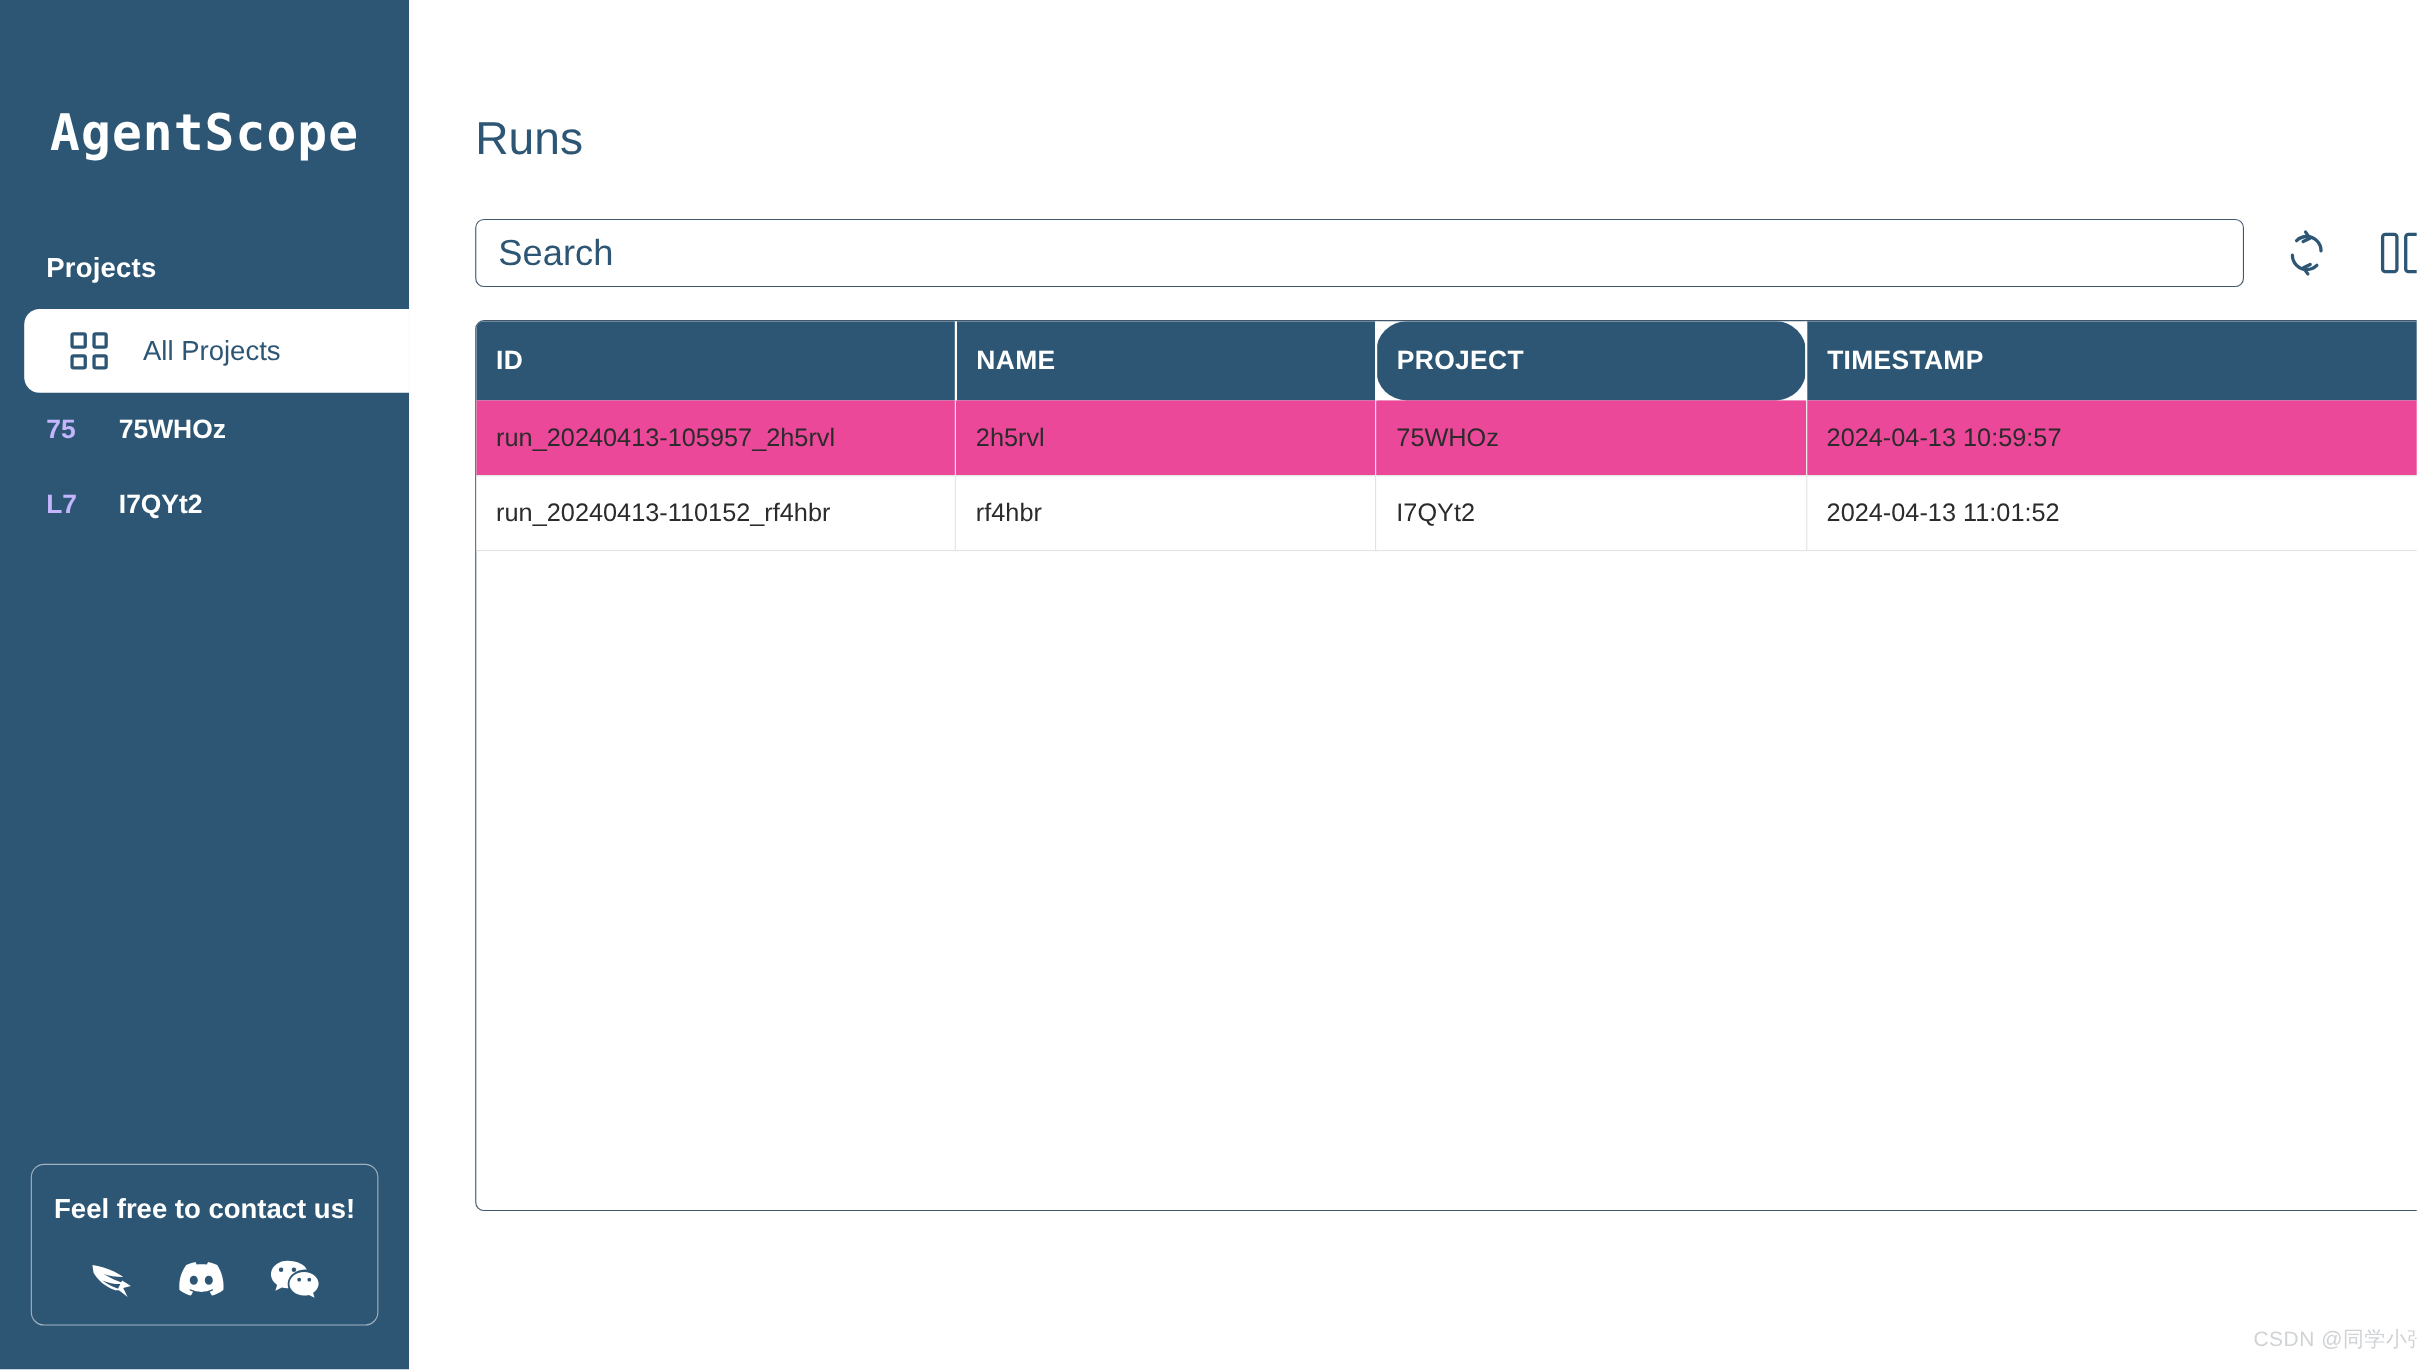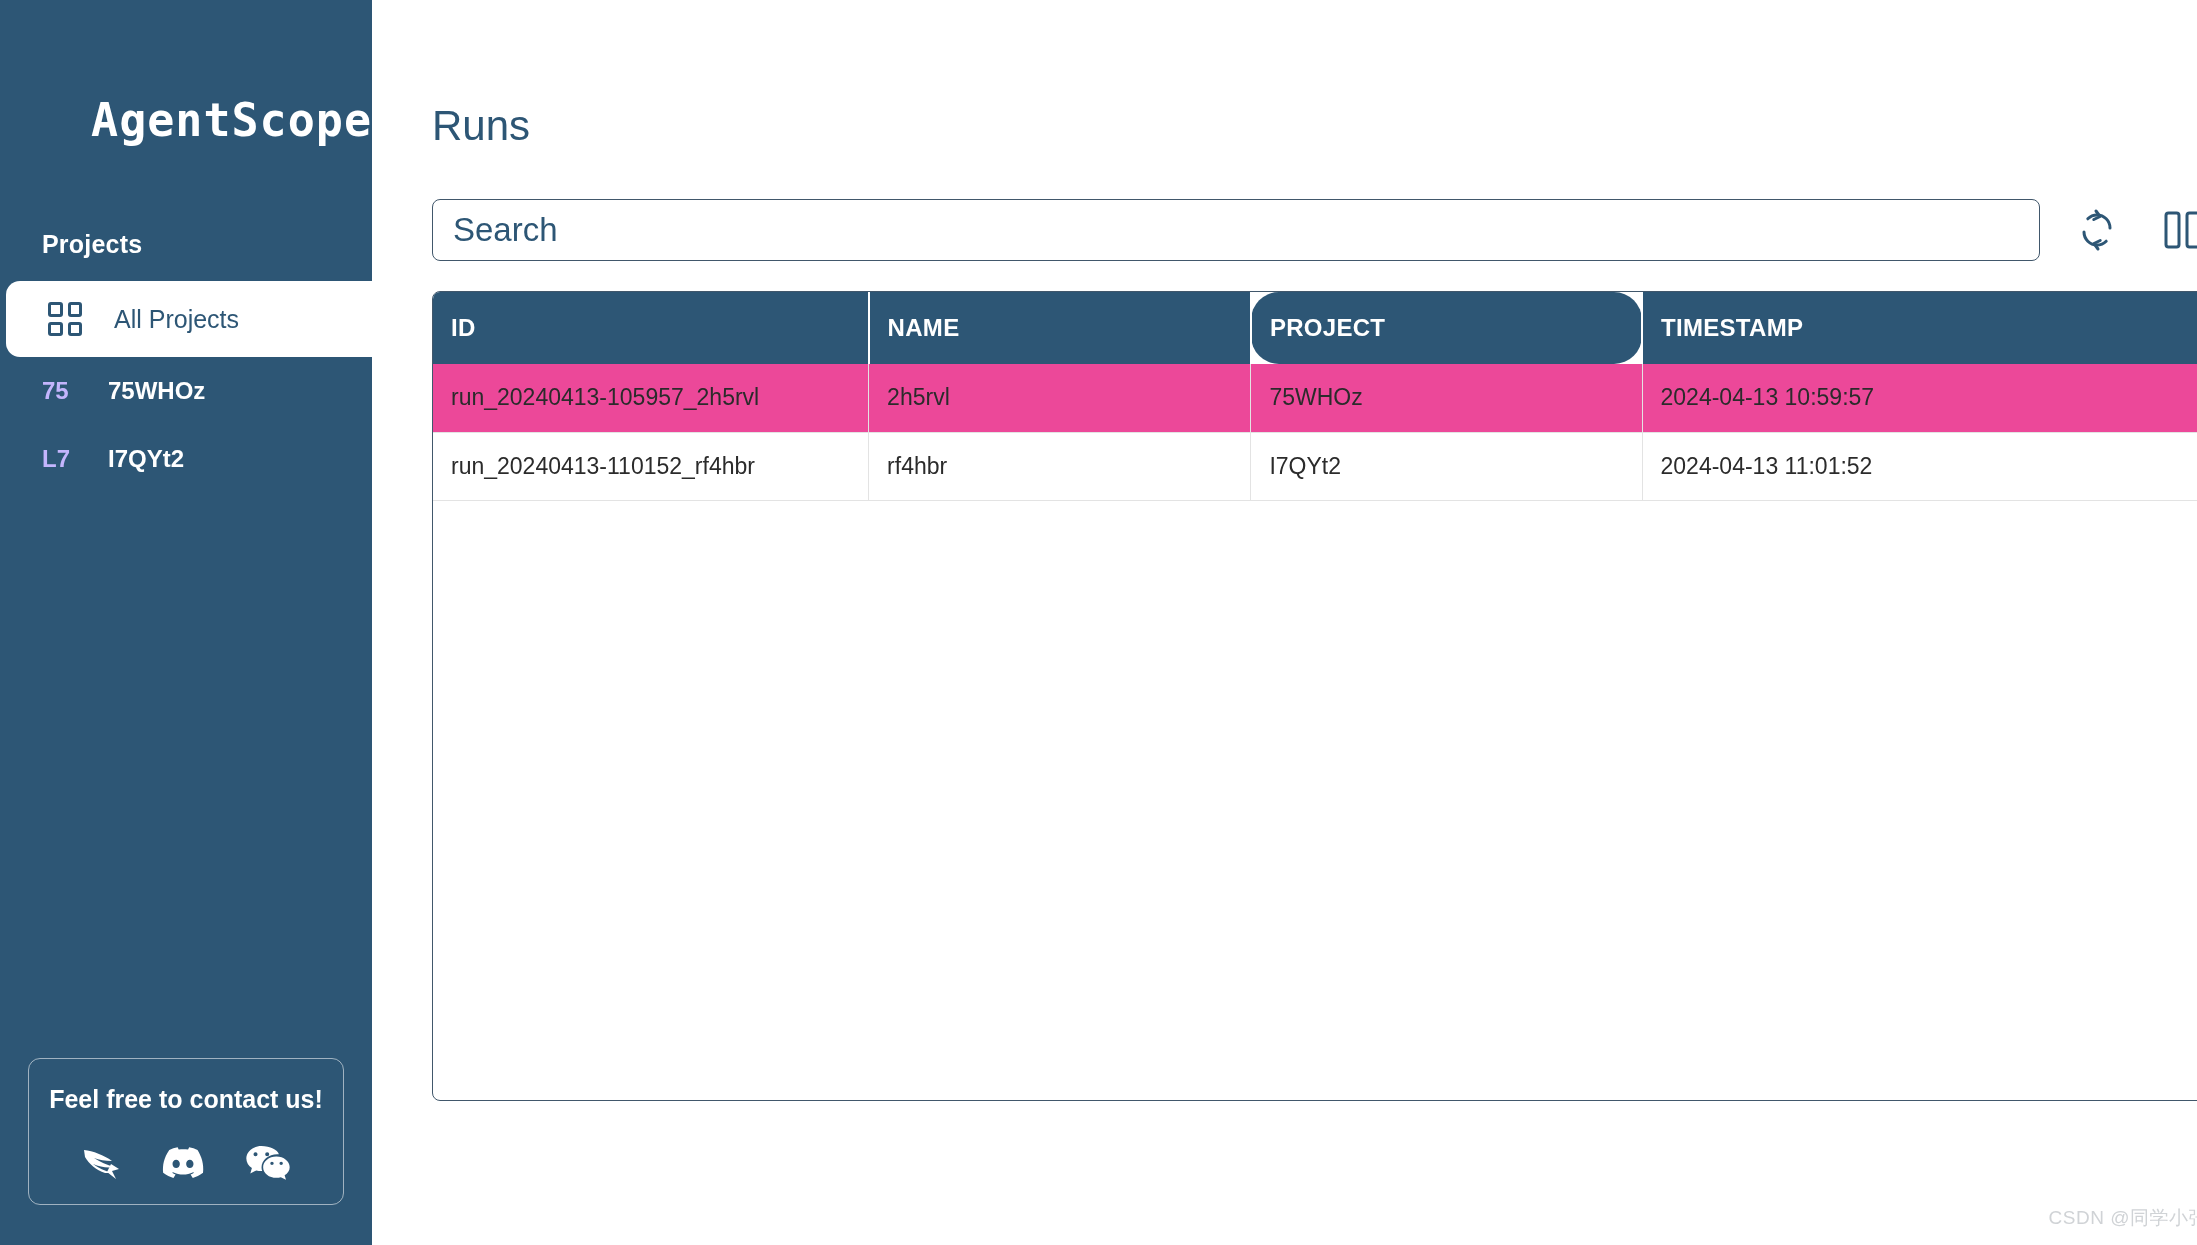--- a/index.html
+++ b/index.html
@@ -26,21 +26,21 @@
     background: #2d5675;
     flex: 0 0 372px;
     position: relative;
     display: flex;
     flex-direction: column;
   }
   .logo-wrap {
     height: 230px;
     display: flex;
     align-items: center;
-    justify-content: flex-end;
+    justify-content: center;
     padding-top: 10px;
   }
   .logo-text {
     color: #ffffff;
     font-size: 45px;
     font-weight: 700;
     letter-spacing: 1px;
     font-family: "DejaVu Sans Mono", monospace;
     transform: scaleY(1.02);
   }
@@ -64,21 +64,21 @@
     color: #ffffff;
     font-size: 24px;
     cursor: pointer;
     position: relative;
   }
   .nav-item.active {
     background: #ffffff;
     color: #2d5675;
     border-top-left-radius: 14px;
     border-bottom-left-radius: 14px;
-    margin-left: 6px;
+    margin-left: 22px;
     height: 76px;
   }
   .nav-icon-grid {
     width: 34px; height: 34px;
     display: grid;
     grid-template-columns: 1fr 1fr;
     grid-template-rows: 1fr 1fr;
     gap: 5px;
     flex: 0 0 34px;
   }

